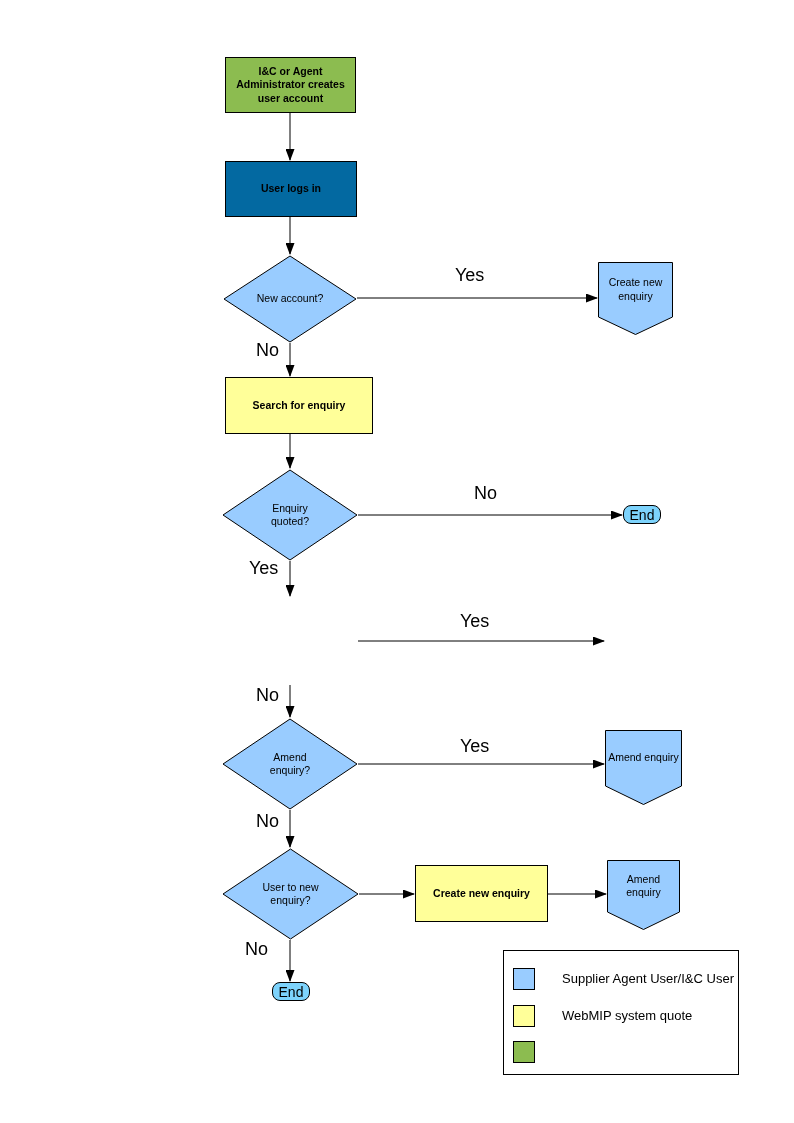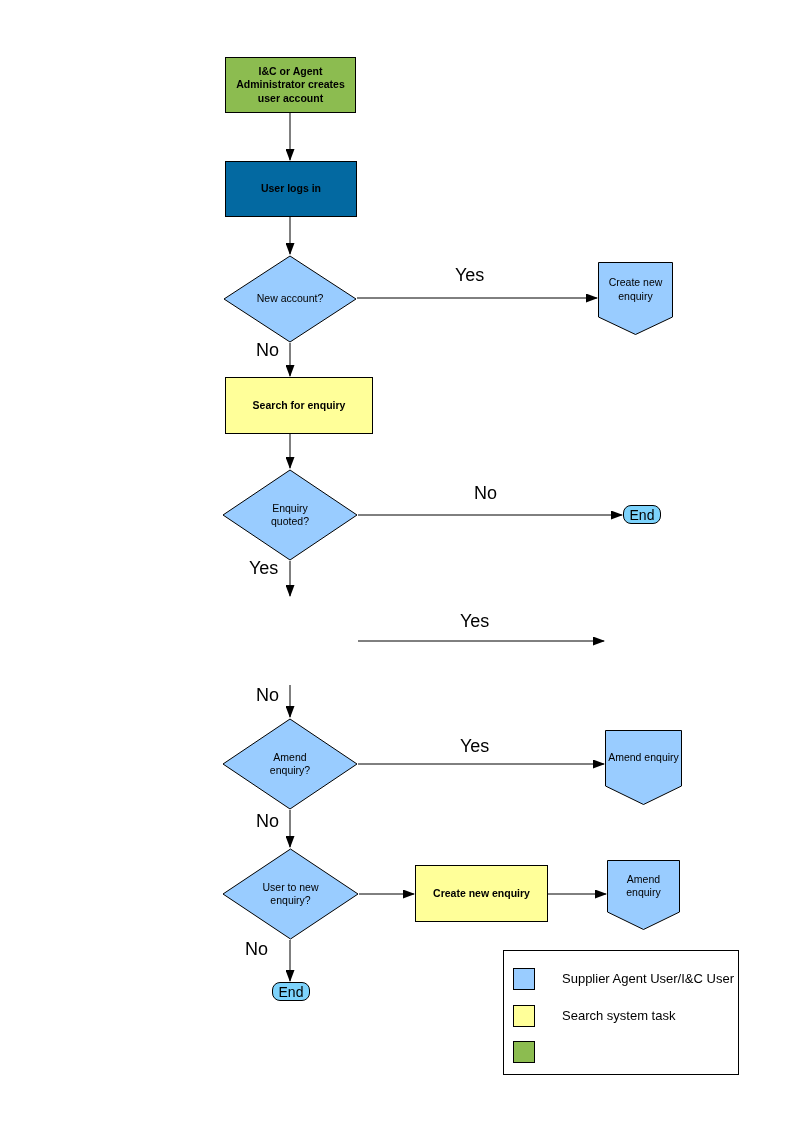--- a/index.html
+++ b/index.html
@@ -139,17 +139,17 @@
   <div class="edge-label" style="left:460px;top:612px;">Yes</div>
   <div class="edge-label" style="left:256px;top:686px;">No</div>
   <div class="edge-label" style="left:460px;top:737px;">Yes</div>
   <div class="edge-label" style="left:256px;top:812px;">No</div>
   <div class="edge-label" style="left:245px;top:940px;">No</div>
 
   <div class="legend">
     <div class="legend-swatch sw-blue" style="top:17px;"></div>
     <div class="legend-label" style="top:20px;">Supplier Agent User/I&amp;C User</div>
     <div class="legend-swatch sw-yellow" style="top:54px;"></div>
-    <div class="legend-label" style="top:57px;">Search system task</div>
+    <div class="legend-label" style="top:57px;">WebMIP system quote</div>
     <div class="legend-swatch sw-green" style="top:90px;"></div>
   </div>
 
 </div>
 
 </body></html>

